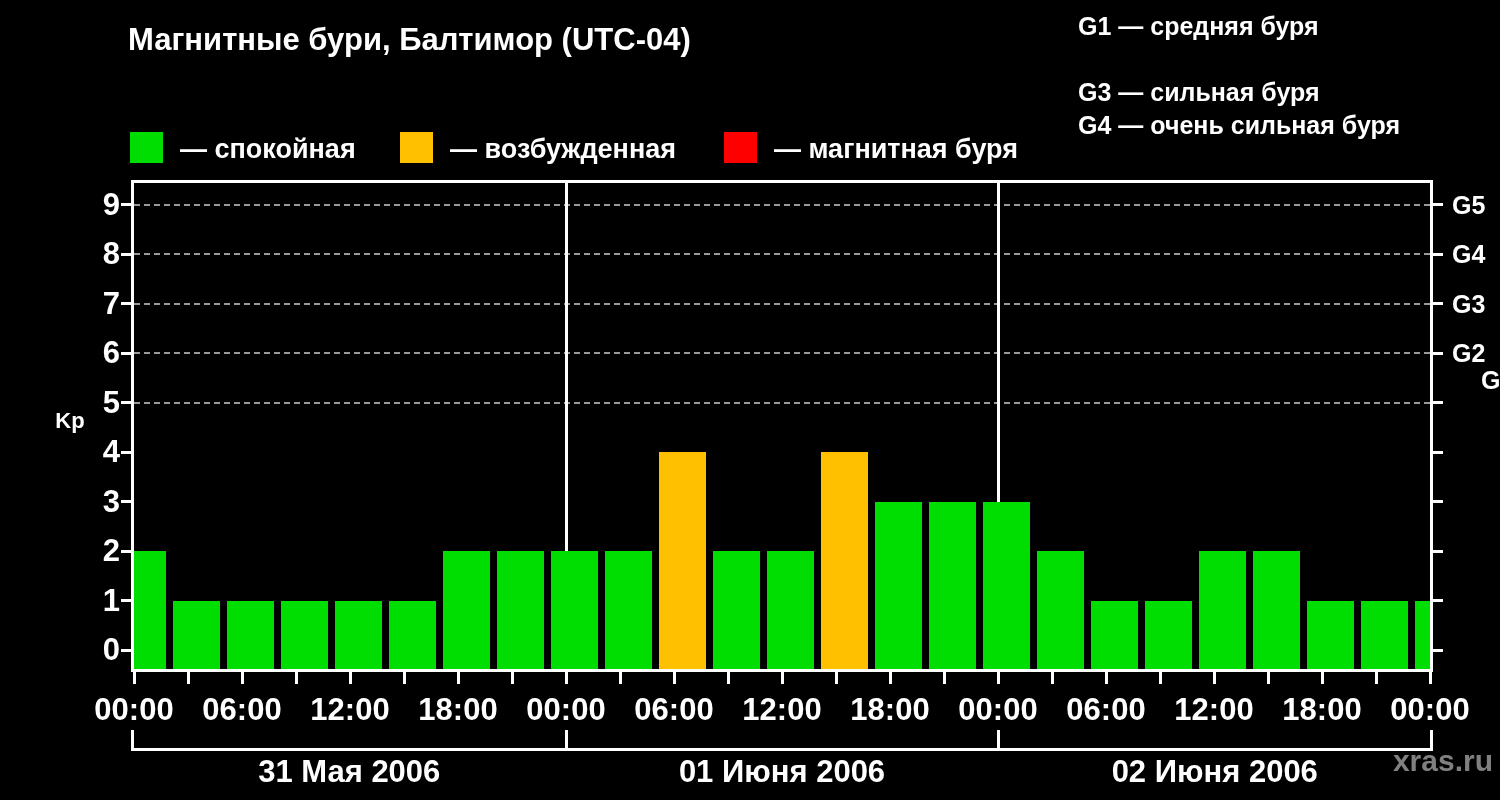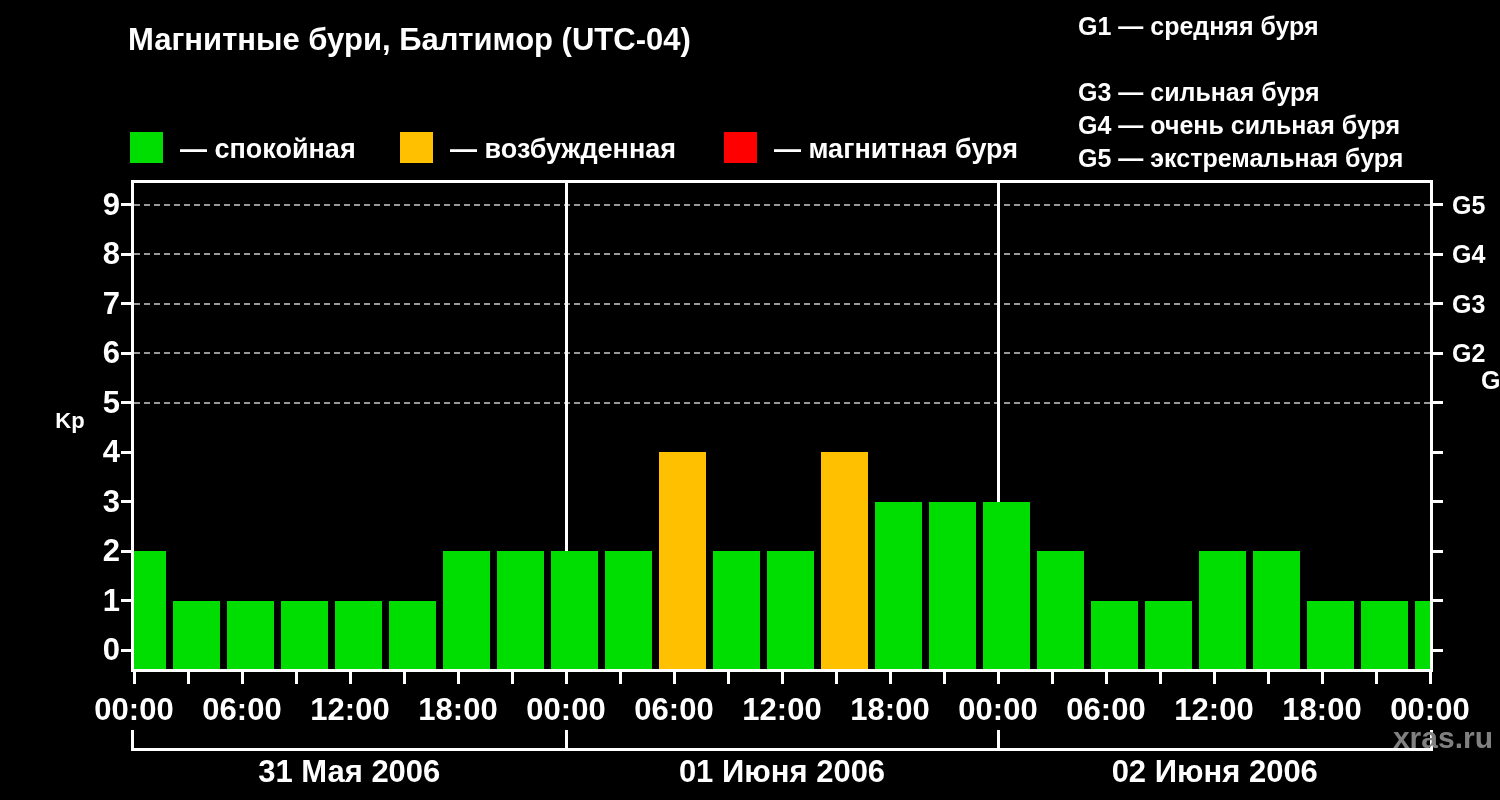--- a/index.html
+++ b/index.html
@@ -18,40 +18,39 @@
   .bar{z-index:2;}
   .ylabel{width:60px;text-align:right;font-size:31px;line-height:34px;}
   .ytick{width:10px;height:3px;background:#fff;}
   .glabel{left:1452px;font-size:25px;line-height:30px;white-space:nowrap;}
   .xtick{top:672px;width:3px;height:12px;background:#fff;}
   .xlabel{top:692px;width:140px;text-align:center;font-size:31px;white-space:nowrap;}
   .kp-label{left:20px;top:408px;width:100px;text-align:center;font-size:22px;}
   .bracket-line{left:131px;top:748px;width:1302px;height:3px;background:#fff;}
   .bracket-tick{top:730px;width:3px;height:21px;background:#fff;}
   .date-label{top:754px;width:400px;text-align:center;font-size:31px;white-space:nowrap;}
-  .watermark{left:1290px;top:721px;width:203px;text-align:right;font-size:30px;color:#808080;}
+  .watermark{left:1290px;top:744px;width:203px;text-align:right;font-size:30px;color:#808080;}
 </style>
 </head>
 <body>
 
 <div id="app">
 
   <div class="abs title">Магнитные бури, Балтимор (UTC-04)</div>
 
   <div class="abs swatch" style="left: 130px; background: rgb(0, 221, 0);"></div>
   <div class="abs legend-label" style="left:180px">— спокойная</div>
   <div class="abs swatch" style="left: 400px; background: rgb(255, 192, 0);"></div>
   <div class="abs legend-label" style="left:450px">— возбужденная</div>
   <div class="abs swatch" style="left: 724px; background: rgb(255, 0, 0);"></div>
   <div class="abs legend-label" style="left:774px">— магнитная буря</div>
 
   <div class="abs g-row" style="top:12px">G1 — средняя буря</div>
   <div class="abs g-row" style="top:78px">G3 — сильная буря</div>
   <div class="abs g-row" style="top:111px">G4 — очень сильная буря</div>
-  <div class="abs g-row" style="top:144px">G5 — экстремальная буря</div>
 
   <div class="abs kp-label">Kp</div>
 
   <div class="abs plot-frame"></div>
   <div class="abs plot-inner" id="plot">
       <div class="abs gridline" style="top: 218.5px;"></div>
       <div class="abs gridline" style="top: 169px;"></div>
       <div class="abs gridline" style="top: 119.5px;"></div>
       <div class="abs gridline" style="top: 70px;"></div>
       <div class="abs gridline" style="top: 20.5px;"></div>

